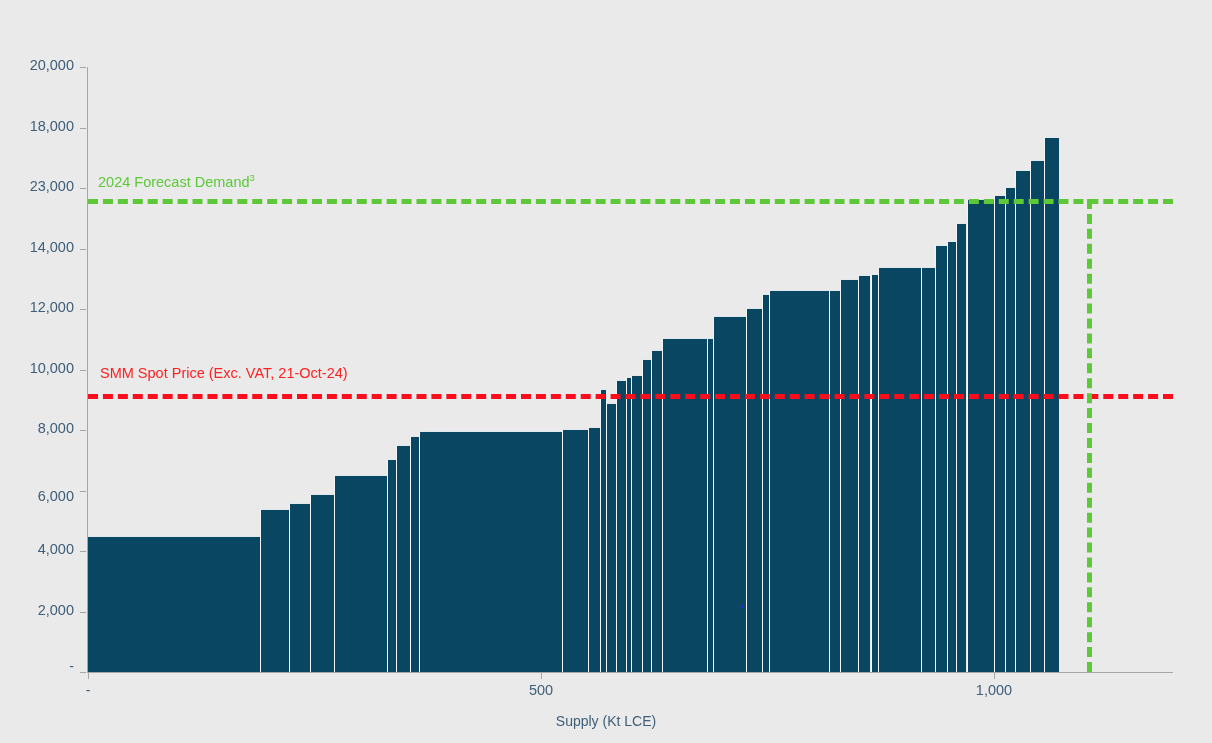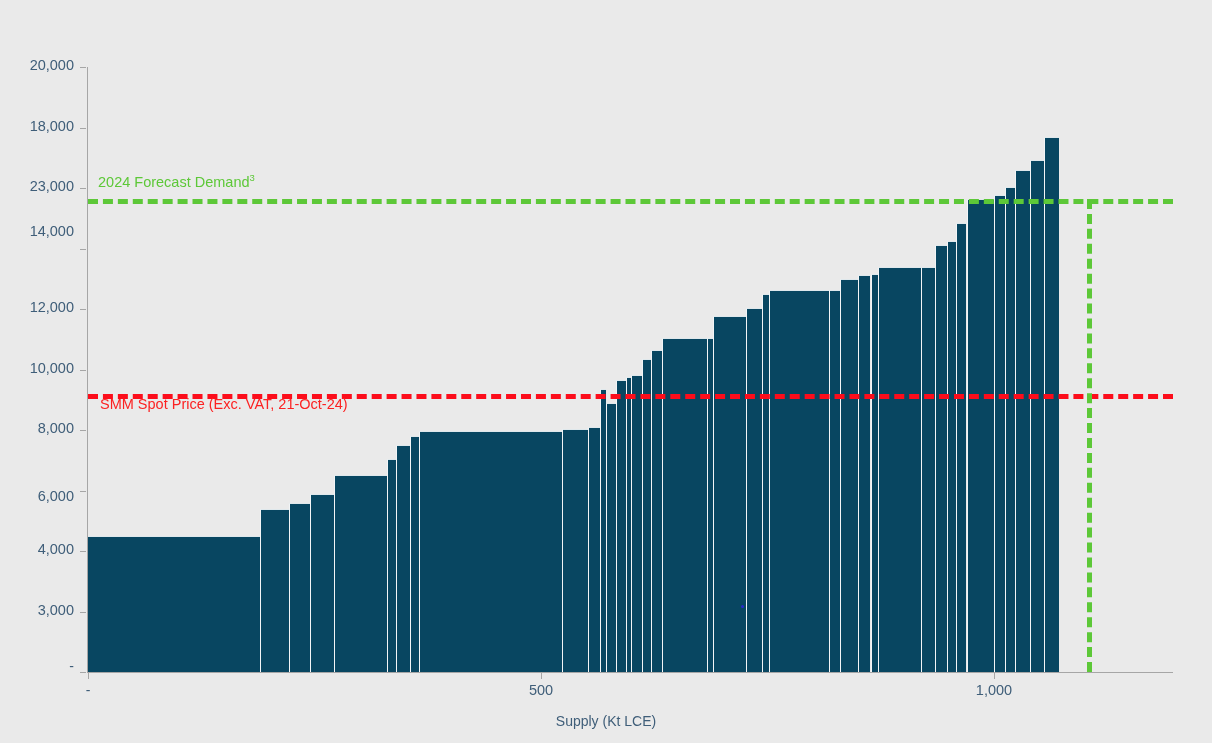--- a/index.html
+++ b/index.html
@@ -71,43 +71,43 @@
   #demand-line{border-top-color:#5dc838;}
   #spot-line{border-top-color:#fc0d1b;}
   #demand-vline{
     position:absolute;width:0;border-left-width:5px;border-left-style:dashed;
     border-left-color:#5dc838;
   }
   .ref-label{
     position:absolute;font-size:14.5px;white-space:nowrap;text-align:center;
   }
   #demand-label{color:#5dc838;}
-  #spot-label{color:#fc2222;margin-top:31px;}
+  #spot-label{color:#fc2222;}
   .ref-label sup{font-size:9.5px;}
   #stray-dot{
     position:absolute;width:3px;height:3px;background:#2a2ad0;border-radius:50%;
   }
 </style>
 </head>
 <body>
 
 <div id="chart-root">
 
 
   <div id="y-labels">
       <div class="y-label" style="top: 57px;">20,000</div>
       <div class="y-label" style="top: 118px;">18,000</div>
       <div class="y-label" style="top: 178px;">23,000</div>
-      <div class="y-label" style="top: 223px;">14,000</div>
+      <div class="y-label" style="top: 239px;">14,000</div>
       <div class="y-label" style="top: 299px;">12,000</div>
       <div class="y-label" style="top: 360px;">10,000</div>
       <div class="y-label" style="top: 420px;">8,000</div>
       <div class="y-label" style="top: 488px;">6,000</div>
       <div class="y-label" style="top: 541px;">4,000</div>
-      <div class="y-label" style="top: 602px;">3,000</div>
+      <div class="y-label" style="top: 602px;">2,000</div>
       <div class="y-label" style="top: 658px; font-size: 14px;">-</div>
     </div>
   <div id="axis-y-line"></div>
   <div id="axis-x-line"></div>
 
   <div id="plot-area">
     <div id="bars-layer">
         <div class="bar" style="left: 0px; width: 172.078px; height: 136.125px; border-left: none;"></div>
         <div class="bar" style="left: 172.078px; width: 28.9816px; height: 163.35px;"></div>
         <div class="bar" style="left: 201.06px; width: 20.8306px; height: 169.4px;"></div>

